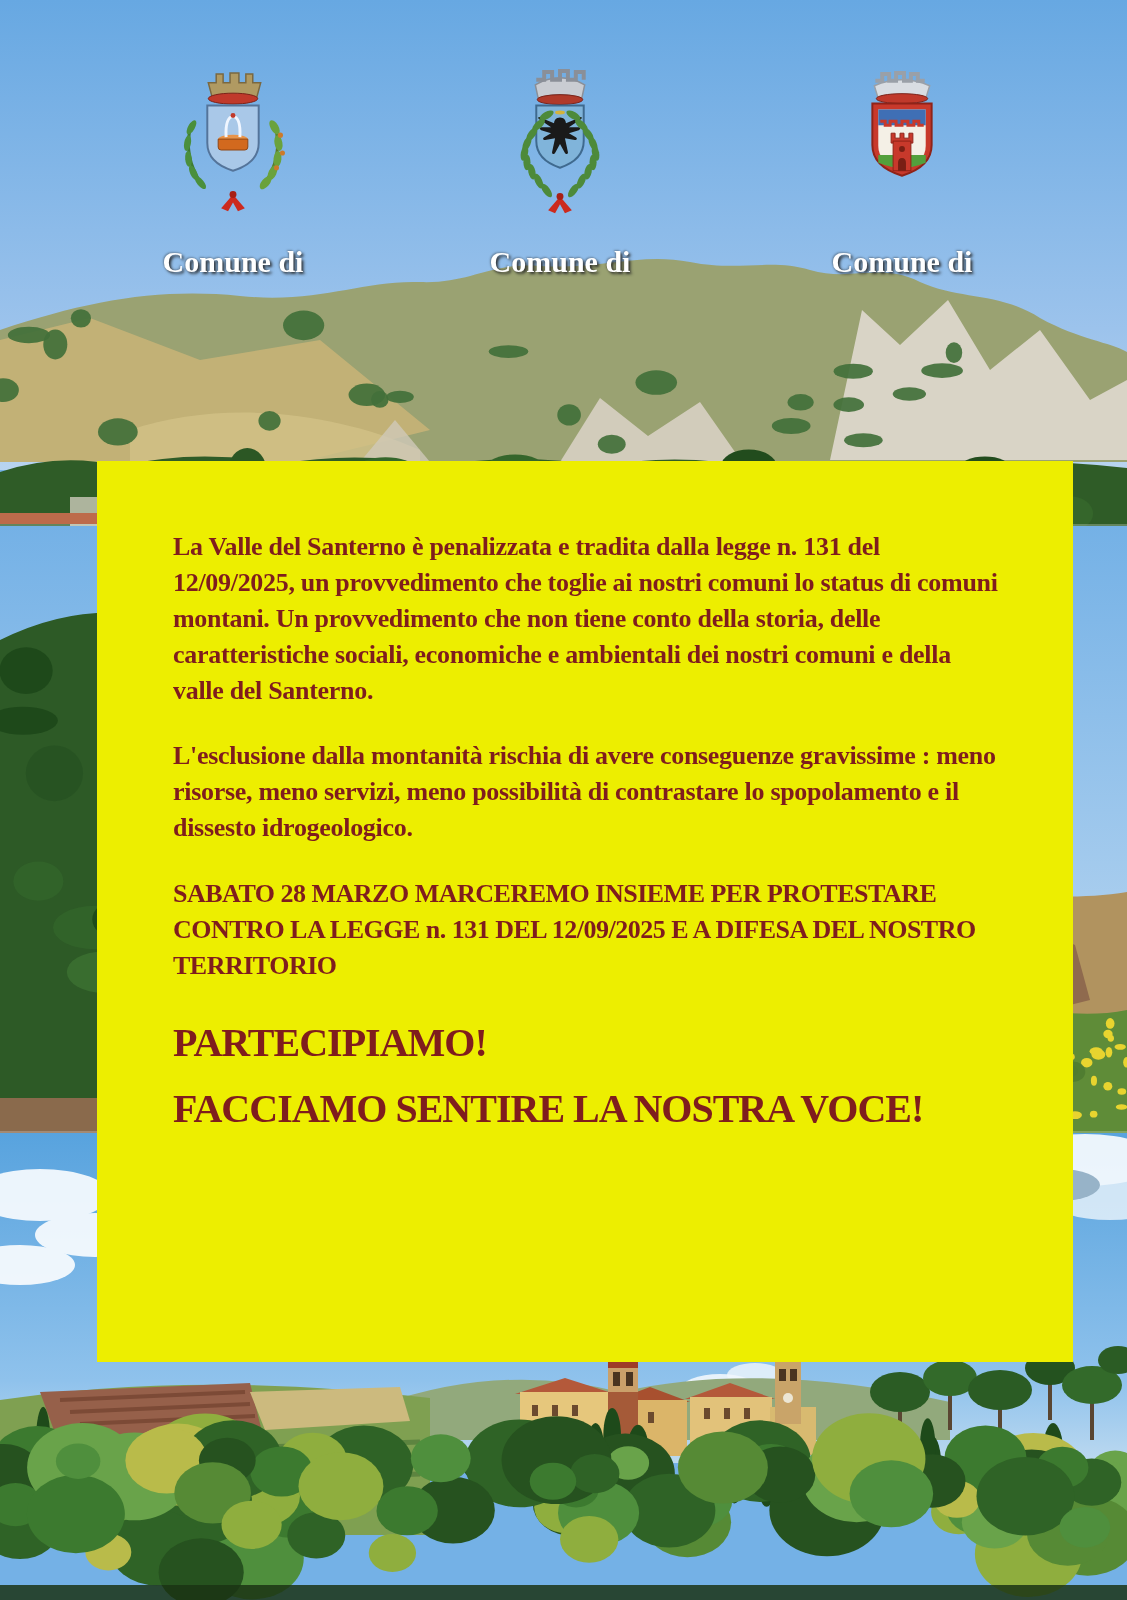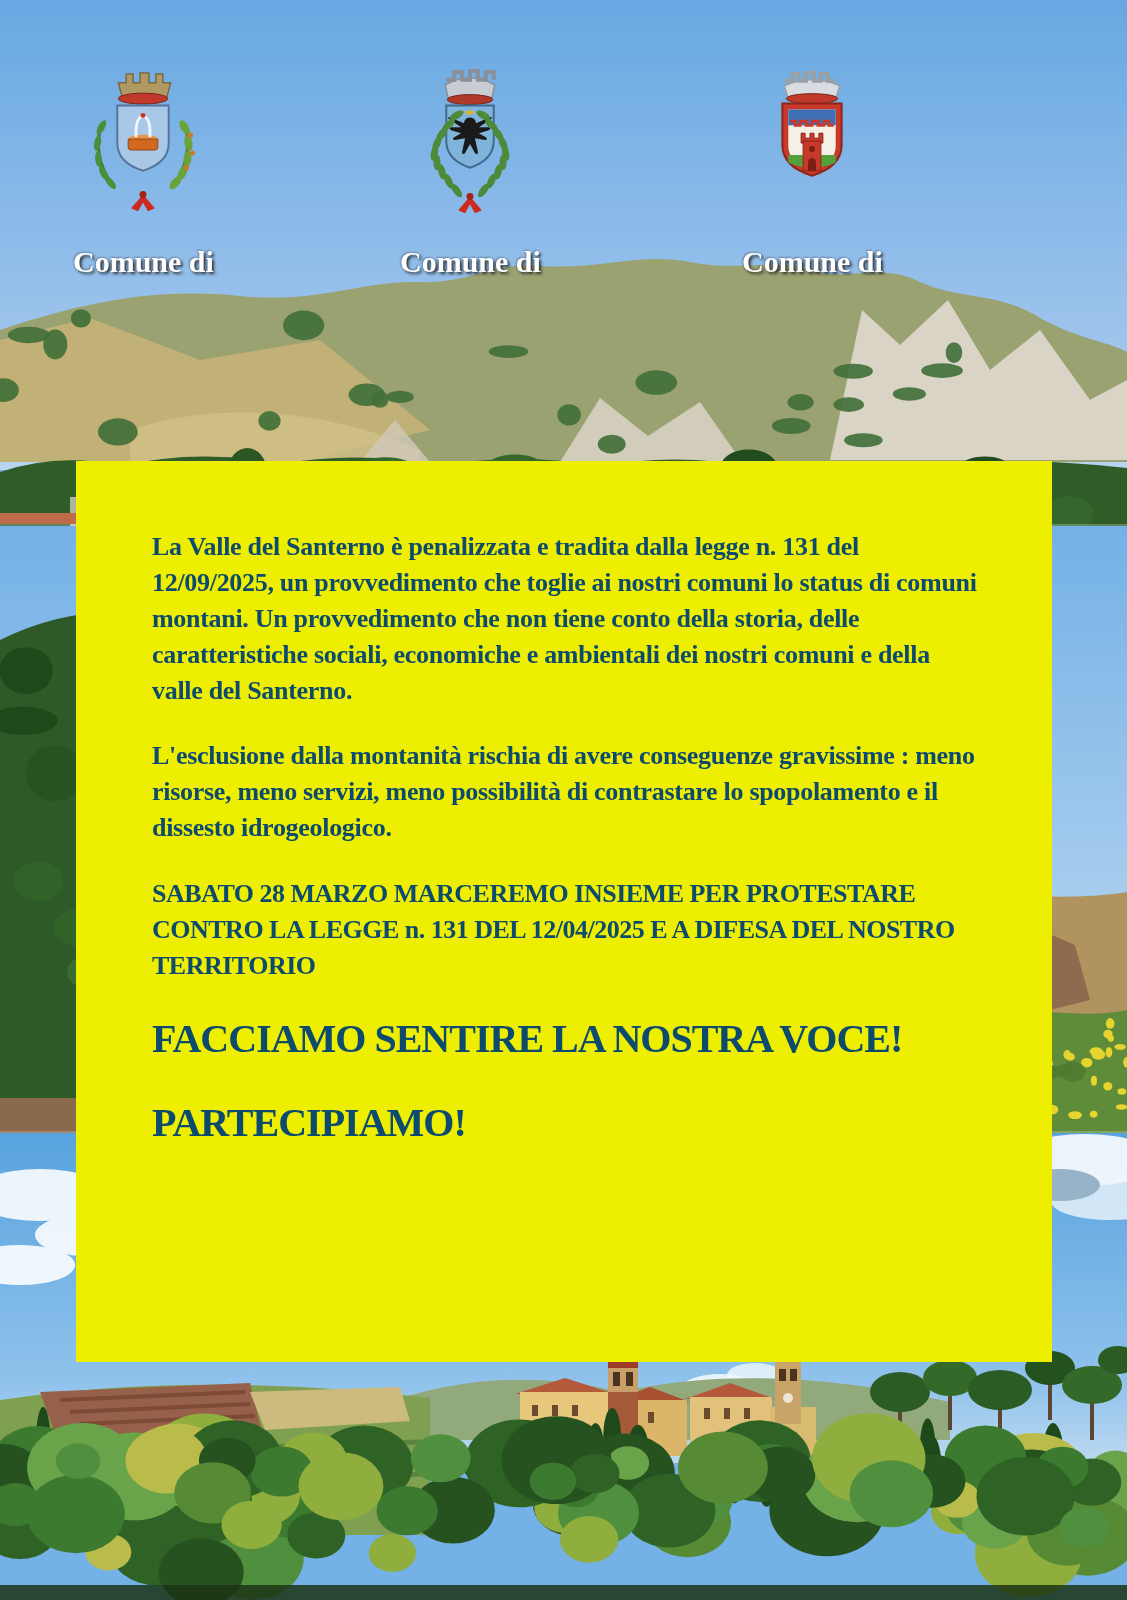--- a/index.html
+++ b/index.html
@@ -1,20 +1,20 @@
 <!DOCTYPE html>
 <html><head>
 <meta charset="utf-8">
 <style>
   html,body{margin:0;padding:0;background:#444;}
   .page{position:relative;width:1127px;height:1600px;overflow:hidden;
         font-family:"Liberation Serif", serif;background:#74b1e6;margin:0 auto;}
   .bg{position:absolute;left:0;top:0;width:1127px;height:1600px;display:block;}
   
-  .muni{position:absolute;top:66px;width:320px;}
+  .muni{position:absolute;top:66px;width:320px;text-align:center;}
   .muni .crest{display:inline-block;}
   .muni .label{margin-top:4px;color:#fff;font-weight:bold;font-size:30px;line-height:1.33;
                text-shadow:2px 2px 3px rgba(35,35,35,.9), -1px -1px 2px rgba(35,35,35,.35);}
   .muni .label span{display:block;}
   #muni-0{left:73px;}
   #muni-1{left:400px;}
   #muni-2{left:742px;}
   
   .panel{position:absolute;left:76px;top:461px;width:976px;height:901px;
          background:#edee00;box-sizing:border-box;padding:68px 72px 0 76px;color:#000;}
@@ -473,20 +473,20 @@
         <rect x="61" y="76" width="18" height="30" fill="#c8392b" stroke="#8f2318"></rect>
         <circle cx="70" cy="84" r="3" fill="#7a1f14"></circle>
         <path d="M66,106 v-8 q0,-5 4,-5 q4,0 4,5 v8 z" fill="#7a1f14"></path>
       </g>
     </svg>
     <div class="label" style="color: rgb(255, 255, 255);">
       <span>Comune di</span>
     </div>
   </div>
 
-  <div class="panel" style="background: rgb(237, 238, 0); color: #0c4a6e;">
+  <div class="panel" style="background: rgb(237, 238, 0); color: #7f1d1d; margin-left: 21px;">
     <p>La Valle del Santerno è penalizzata e tradita dalla legge n. 131 del 12/09/2025, un provvedimento che toglie ai nostri comuni lo status di comuni montani. Un provvedimento che non tiene conto della storia, delle caratteristiche sociali, economiche e ambientali dei nostri comuni e della valle del Santerno.</p>
     <p>L'esclusione dalla montanità rischia di avere conseguenze gravissime : meno risorse, meno servizi, meno possibilità di contrastare lo spopolamento e il dissesto idrogeologico.</p>
-    <p class="upper">SABATO 28 MARZO MARCEREMO INSIEME PER PROTESTARE CONTRO LA LEGGE n. 131 DEL 12/04/2025 E A DIFESA DEL NOSTRO TERRITORIO</p>
+    <p class="upper">SABATO 28 MARZO MARCEREMO INSIEME PER PROTESTARE CONTRO LA LEGGE n. 131 DEL 12/09/2025 E A DIFESA DEL NOSTRO TERRITORIO</p>
+    <div class="shout" id="shout-0">PARTECIPIAMO!</div>
     <div class="shout" id="shout-1">FACCIAMO SENTIRE LA NOSTRA VOCE!</div>
-    <div class="shout" id="shout-0">PARTECIPIAMO!</div>
   </div>
 </div>
 
 </body></html>

